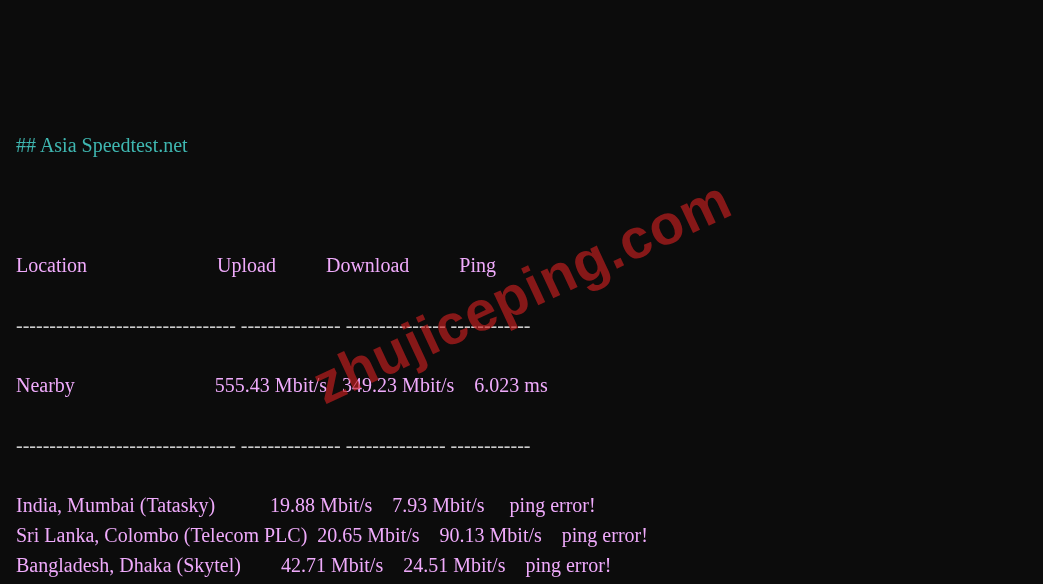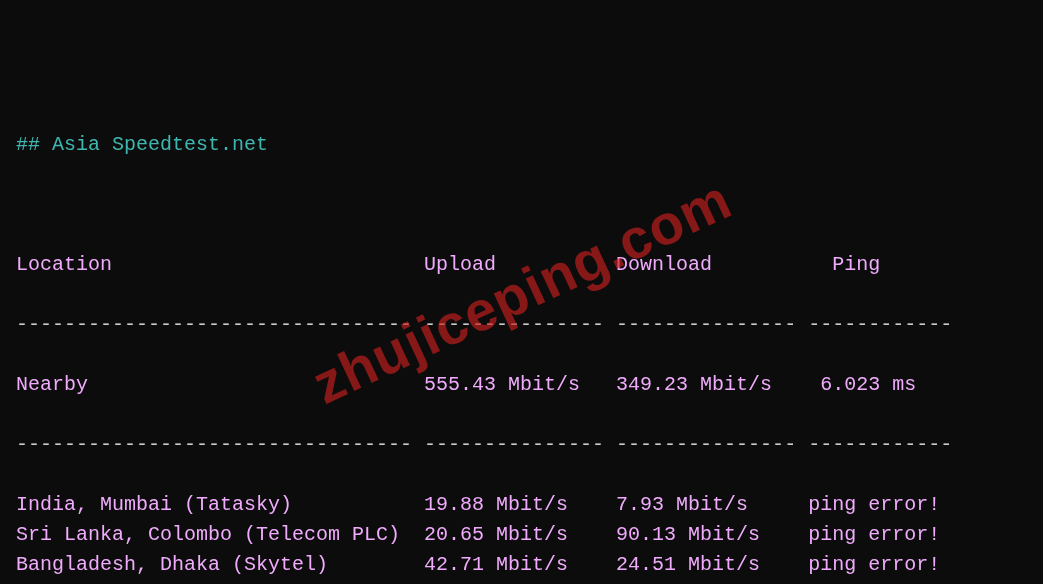--- a/index.html
+++ b/index.html
@@ -1,18 +1,19 @@
 <!DOCTYPE html>
 <html><head>
   <meta charset="utf-8">
   <style>
     * {
       margin: 0;
       padding: 0;
       box-sizing: border-box;
+      font-family: Liberation Serif, serif;
     }
     body {
       background-color: #0c0c0c;
       font-family: 'Consolas', 'Courier New', monospace;
       font-size: 20px;
       line-height: 1.5;
       padding: 10px 16px;
       white-space: pre;
       overflow: hidden;
       width: 1043px;

